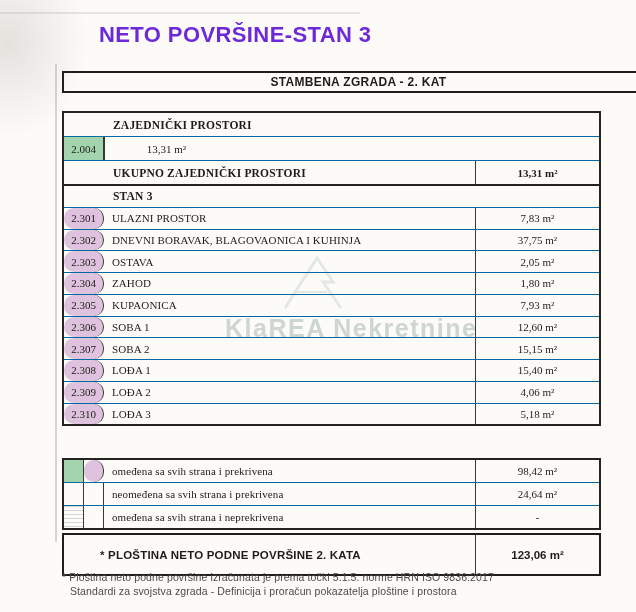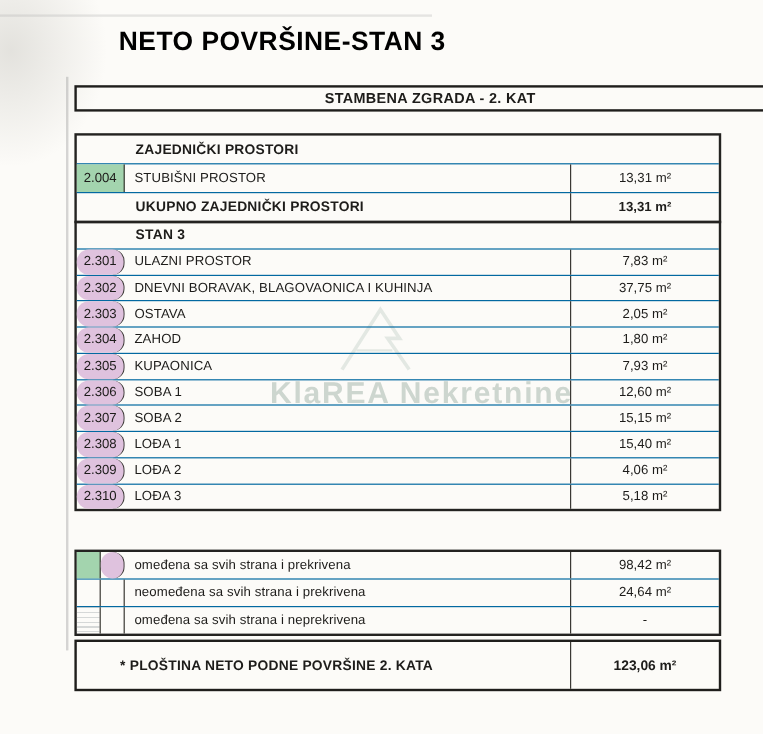--- a/index.html
+++ b/index.html
@@ -10,35 +10,35 @@
   }
   
   .scan-edge{position:absolute;left:55px;top:64px;width:2px;height:478px;
     background:rgba(150,150,150,.38);}
   .scan-smudge{position:absolute;left:0;top:0;width:90px;height:140px;
     background:radial-gradient(ellipse at 10% 30%,rgba(170,168,160,.30),rgba(170,168,160,0) 70%);}
   .scan-top{position:absolute;left:0;top:12px;width:360px;height:2px;background:rgba(175,175,175,.30);}
 
   .title{
     position:absolute;left:99px;top:22px;
-    font-size:22px;font-weight:bold;letter-spacing:.4px;color:#000000;
+    font-size:22px;font-weight:bold;letter-spacing:.4px;color:#6d28d9;
   }
 
   .headbox{
     position:absolute;left:62px;top:71px;width:593px;height:22px;
     border:2px solid #1f1e1c;box-sizing:border-box;
     display:flex;align-items:center;justify-content:center;
     font-size:12px;font-weight:bold;letter-spacing:.3px;
   }
 
   .tbl{
     position:absolute;left:62px;width:539px;
     border:2px solid #242321;box-sizing:border-box;background:rgba(255,255,255,.0);
   }
-  .row{display:flex;align-items:stretch;height:23px;}
+  .row{display:flex;align-items:stretch;height:23px;font-family:Liberation Serif, serif;}
   .row + .row{border-top:1px solid #0369a1;}
   .tbl2 .row{height:20.75px;}
   .leg .row{height:22px;}
   .c{display:flex;align-items:center;font-size:11px;box-sizing:border-box;}
   .code{width:40px;justify-content:center;border-right:1px solid #3a3834;font-size:11px;}
   .name{flex:1;padding-left:8px;letter-spacing:.1px;}
   .val{width:124px;border-left:1px solid #3a3834;justify-content:center;}
   .spanfull{flex:1;padding-left:49px;font-weight:bold;font-size:11.5px;letter-spacing:.2px;}
   .spanname{flex:1;padding-left:49px;font-weight:bold;font-size:11.5px;letter-spacing:.2px;}
   .bold{font-weight:bold;}
@@ -89,21 +89,20 @@
   <div class="headbox">
     <span>STAMBENA ZGRADA -  2. KAT</span>
   </div>
 
   <div class="tbl" style="top:111px;">
     <div class="row">
       <div class="c spanfull">ZAJEDNIČKI PROSTORI</div>
     </div>
     <div class="row">
       <div class="c code green">2.004</div>
-      <div class="c name">STUBIŠNI PROSTOR</div>
       <div class="c val">13,31 m²</div>
     </div>
     <div class="row">
       <div class="c spanname">UKUPNO ZAJEDNIČKI PROSTORI</div>
       <div class="c val bold">13,31 m²</div>
     </div>
   </div>
 
   <div class="tbl tbl2" style="top:184px;">
     <div class="row">
@@ -180,14 +179,18 @@
       <div class="c name">omeđena sa svih strana i neprekrivena</div>
       <div class="c val">-</div>
     </div>
   </div>
 
   <div class="gbox">
     <div class="glabel">* PLOŠTINA NETO PODNE POVRŠINE  2. KATA</div>
     <div class="gval">123,06 m²</div>
   </div>
 
+  <div class="footnote">
+    <div class="l1">* Ploština neto podne površine izračunata je prema točki 5.1.5. norme HRN ISO 9836:2017</div>
+    <div class="l2">Standardi za svojstva zgrada - Definicija i proračun pokazatelja ploštine i prostora</div>
+  </div>
 
 </div>
 
 </body></html>

